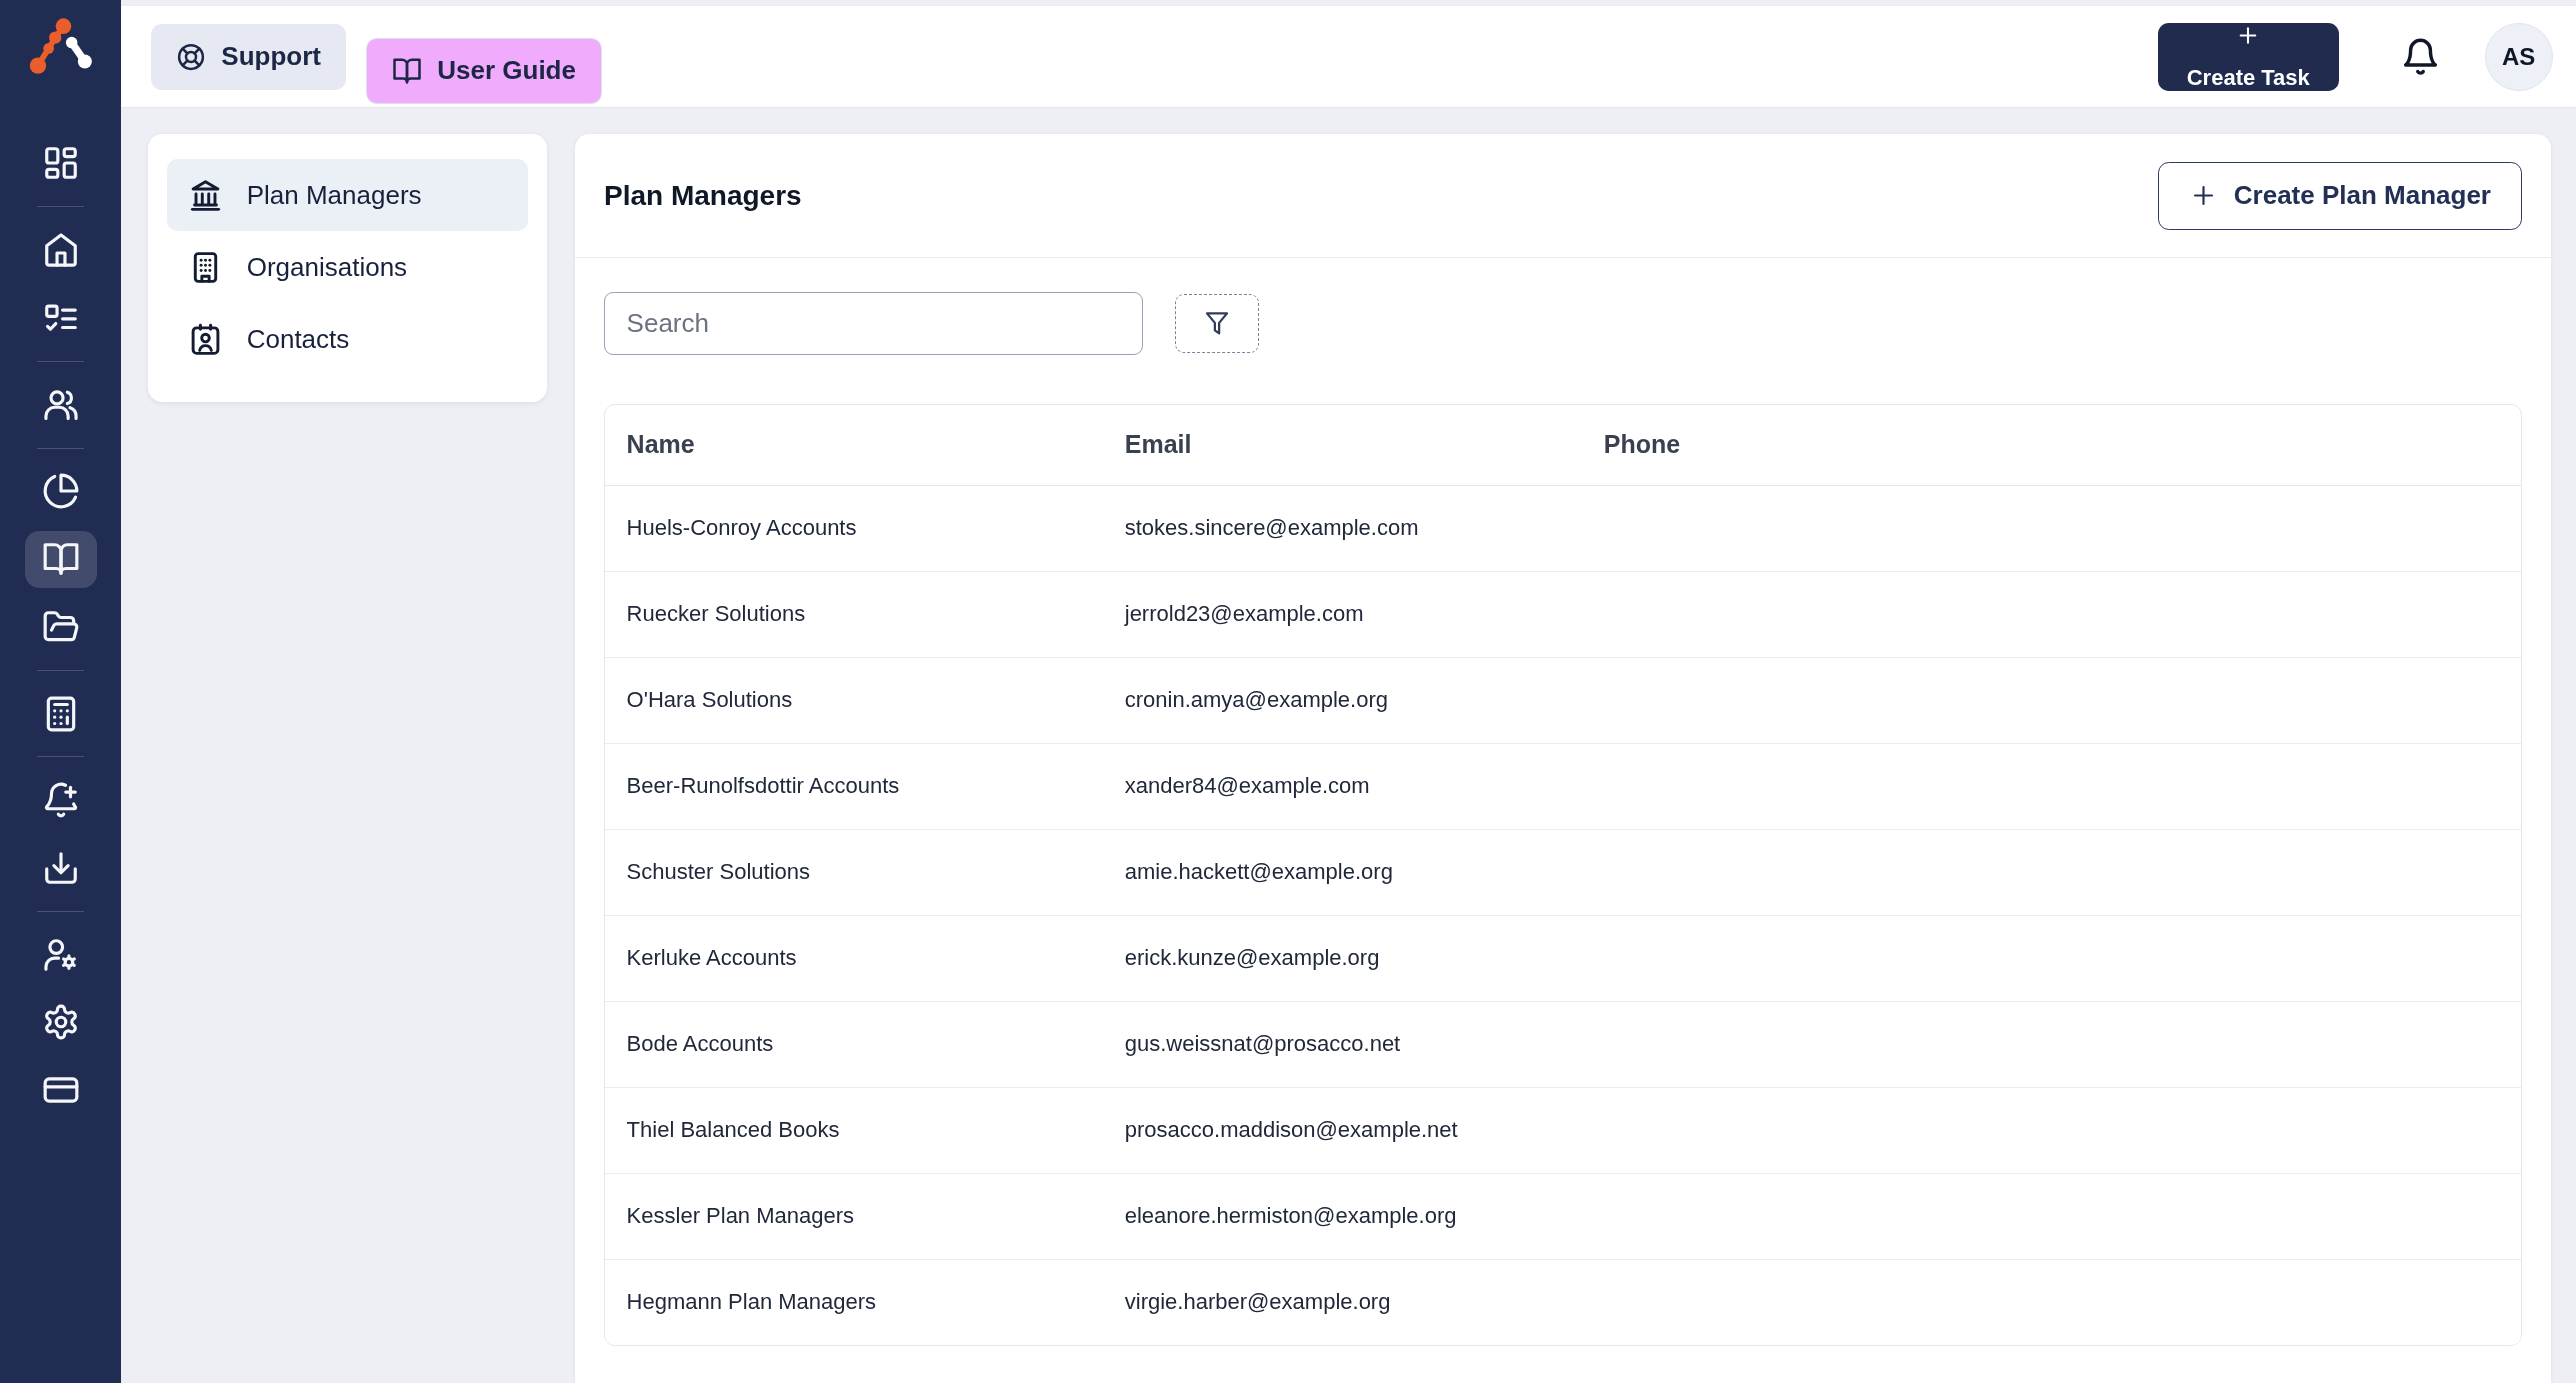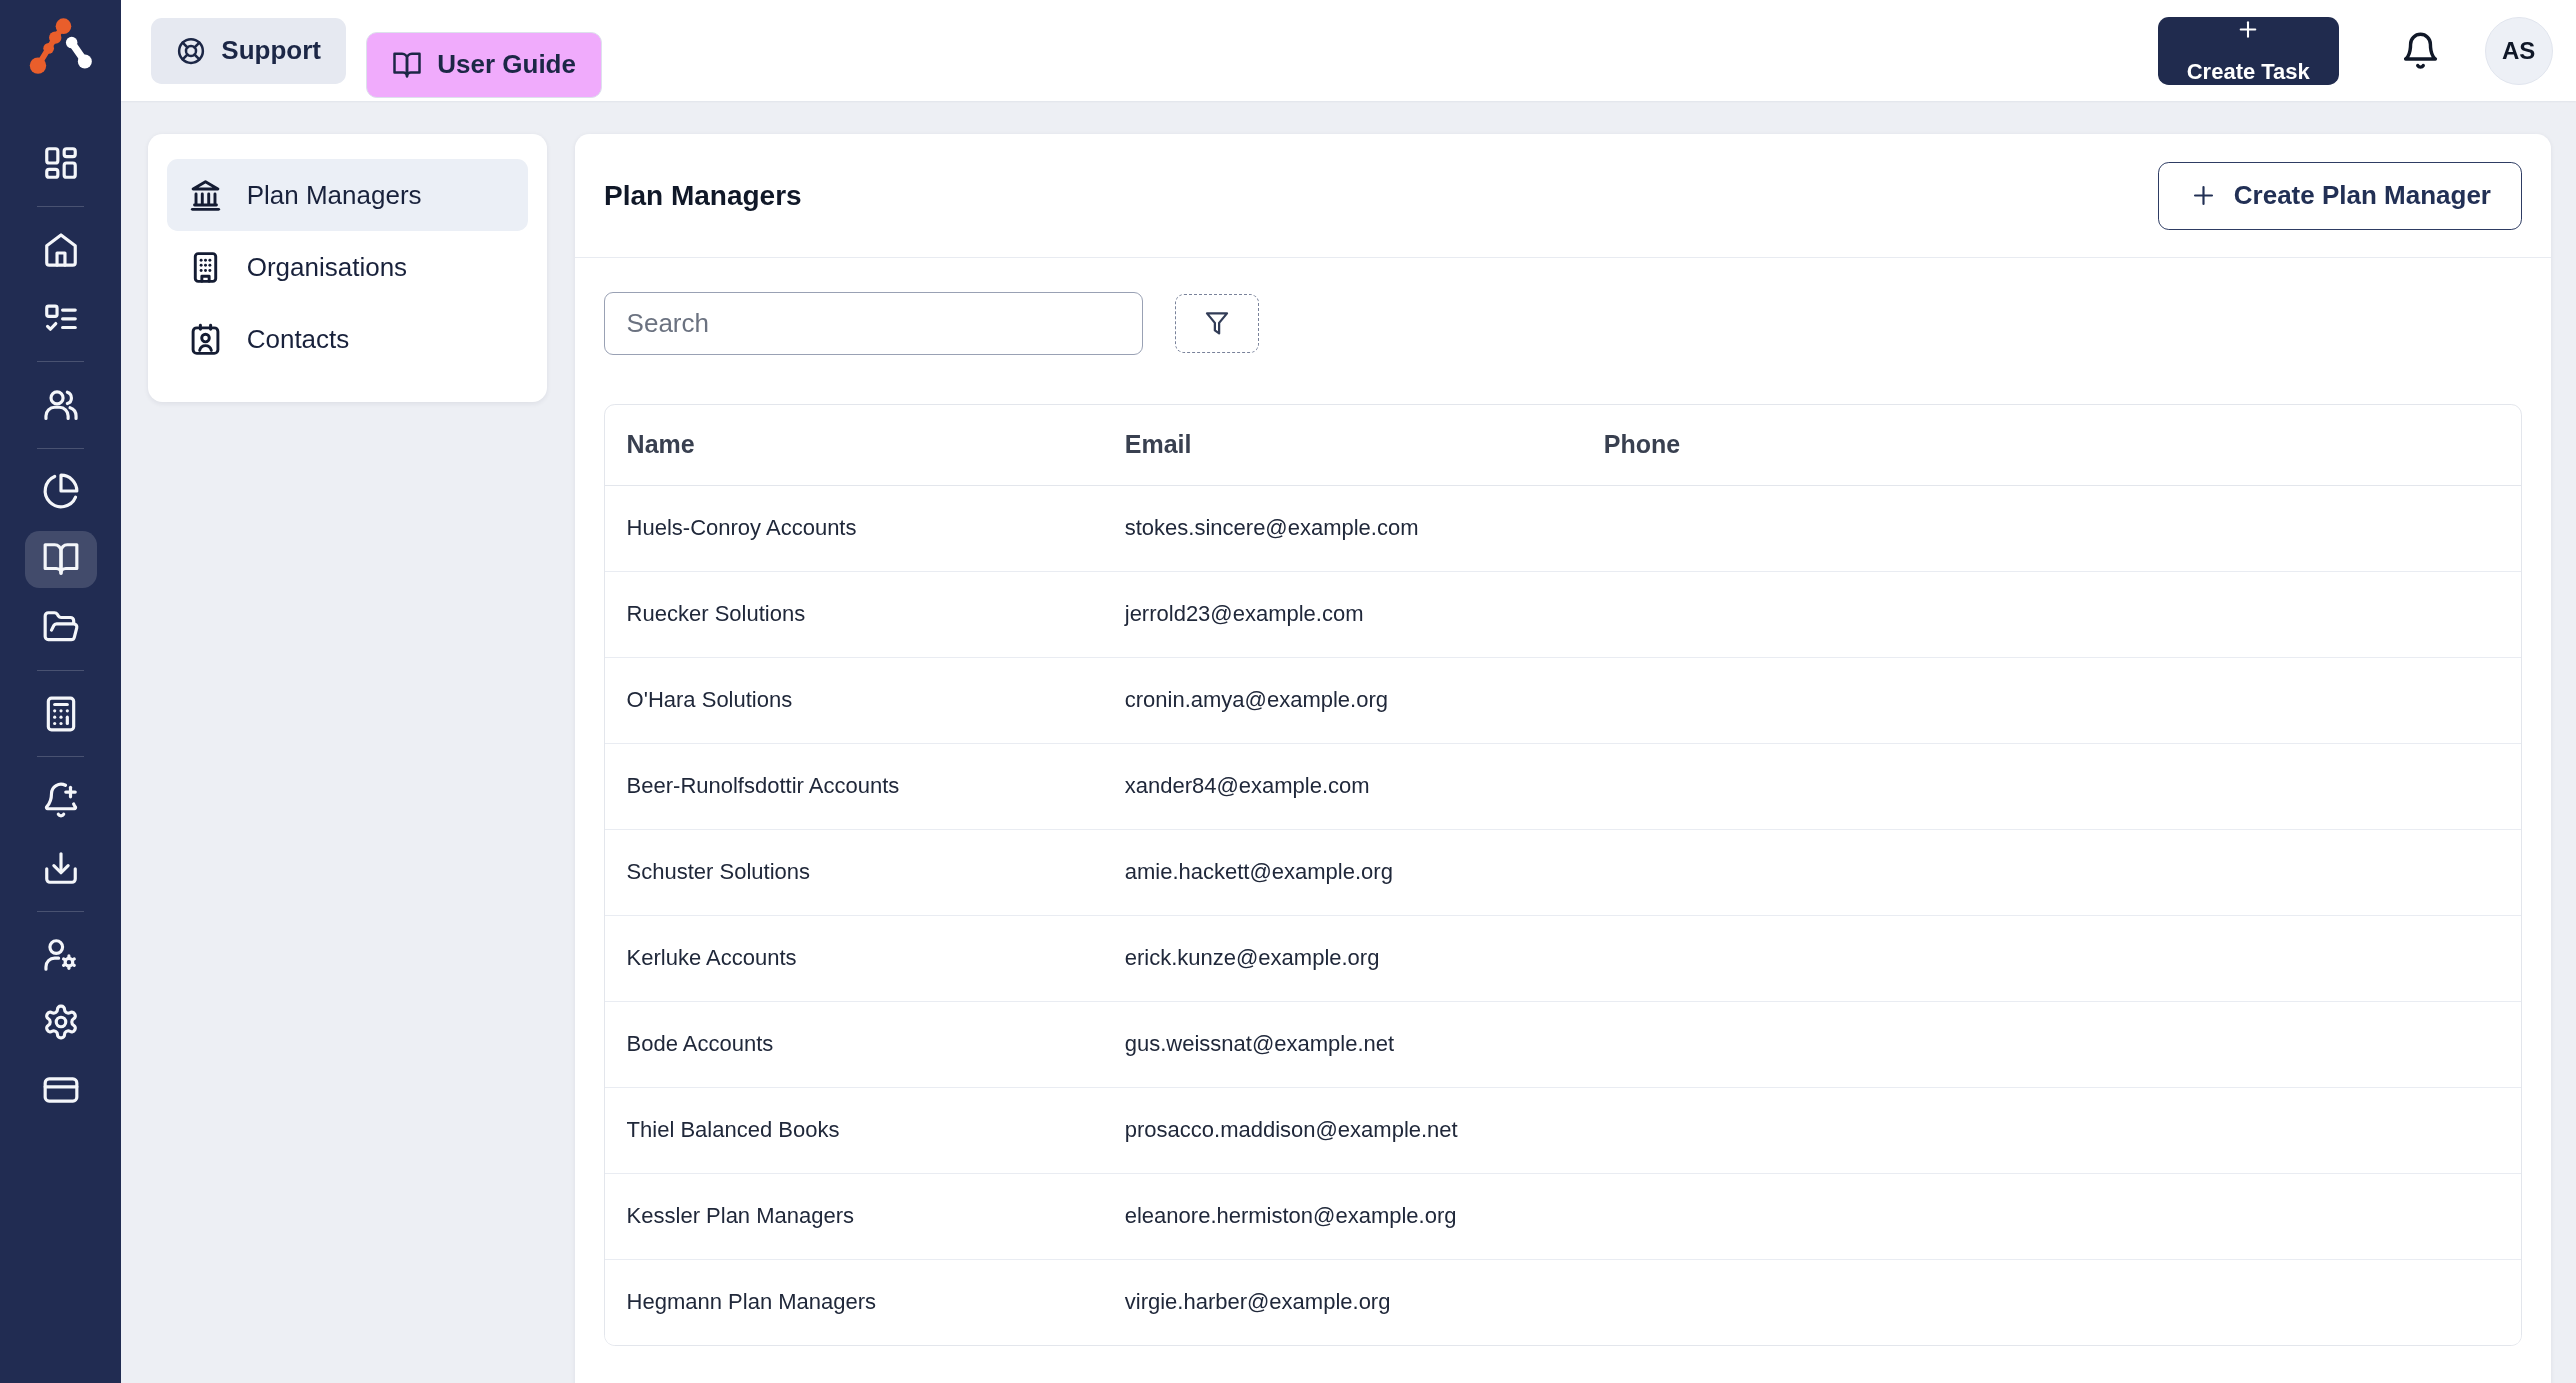--- a/index.html
+++ b/index.html
@@ -14,21 +14,21 @@
   .logo { margin-top:12.6px; }
   .icon-nav { margin-top:43px; display:flex; flex-direction:column; align-items:center; }
   .tile { width:72px; height:57px; margin:5.4px 0; display:flex; align-items:center; justify-content:center;
     border-radius:14.4px; color:#f4f6fa; cursor:pointer; }
   .tile.active { background:rgba(255,255,255,0.15); }
   .tile svg { width:38px; height:38px; stroke:#f4f6fa; stroke-width:2; fill:none;
     stroke-linecap:round; stroke-linejoin:round; }
   .nav-div { width:47px; height:0.9px; background:rgba(255,255,255,0.18); margin:9px 0; }
 
   
-  .topbar { position:absolute; left:121px; top:0; width:2455px; height:101px; background:#ffffff;
+  .topbar { position:absolute; left:121px; top:6px; width:2455px; height:101px; background:#ffffff;
     display:flex; align-items:center; padding:0 23.4px 0 30px; box-shadow:0 0.9px 2.7px rgba(23,30,54,.10); z-index:4; }
   .btn-support, .btn-guide { height:66px; padding:0 25px; border-radius:10.8px; display:flex; align-items:center;
     gap:15.3px; font-size:26px; font-weight:600; color:#1c2746; }
   .btn-support { background:#e6e9f1; border:none; }
   .btn-guide { background:#f0abfc; border:1.3px solid #dde1ec; margin-left:20px;margin-top:28px; }
   .btn-support svg, .btn-guide svg { width:30px; height:30px; stroke:#1c2746; stroke-width:2; fill:none;
     stroke-linecap:round; stroke-linejoin:round; }
   .btn-create-task { margin-left:auto; height:68px; padding:0 29px; background:#202b4e; border:none;
     border-radius:10.8px; color:#ffffff; font-size:22px; font-weight:600; display:flex; align-items:center; gap:17px;flex-direction:column; }
   .btn-create-task svg { width:28px; height:28px; stroke:#ffffff; stroke-width:2; fill:none; stroke-linecap:round; }
@@ -356,21 +356,21 @@
               <td>amie.hackett@example.org</td>
               <td></td>
             </tr>
             <tr>
               <td>Kerluke Accounts</td>
               <td>erick.kunze@example.org</td>
               <td></td>
             </tr>
             <tr>
               <td>Bode Accounts</td>
-              <td>gus.weissnat@example.net</td>
+              <td>gus.weissnat@prosacco.net</td>
               <td></td>
             </tr>
             <tr>
               <td>Thiel Balanced Books</td>
               <td>prosacco.maddison@example.net</td>
               <td></td>
             </tr>
             <tr>
               <td>Kessler Plan Managers</td>
               <td>eleanore.hermiston@example.org</td>

